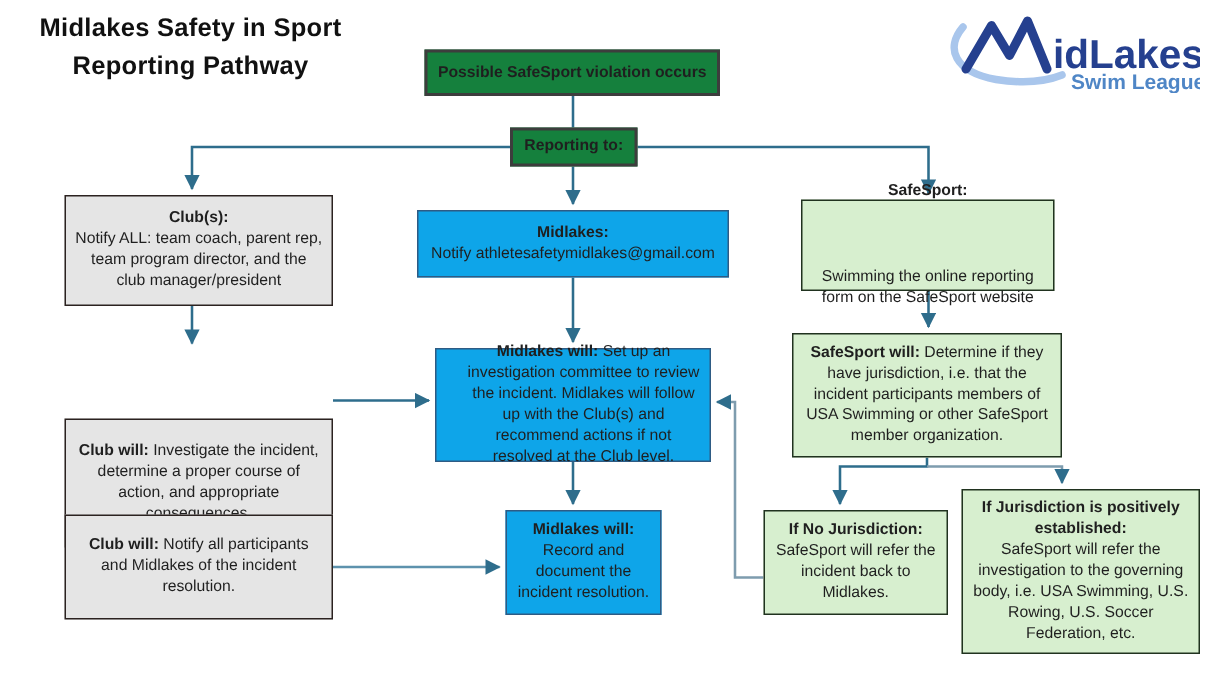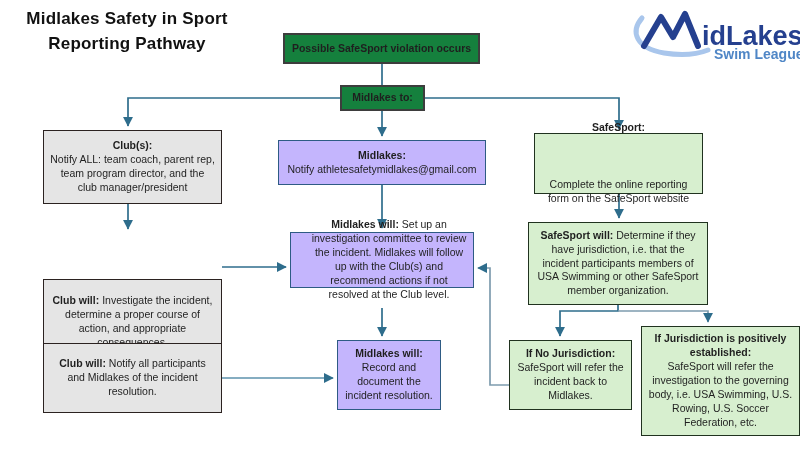--- a/index.html
+++ b/index.html
@@ -15,21 +15,21 @@
   .logo{position:absolute;left:628px;top:6px;width:172px;height:56px;}
   svg.wires{position:absolute;inset:0;z-index:1;}
   .box{
     position:absolute;z-index:2;box-sizing:border-box;
     display:flex;flex-direction:column;justify-content:center;
     text-align:center;padding:3px 6px;
     font-size:10.5px;line-height:1.32;color:#1f1f1f;
   }
   .gray {background:#15803d;border:2px solid #3d3d3d;}
   .peach{background:#e5e5e5;border:1.6px solid #2b2220;}
-  .blue {background:#c4b5fd;border:1.6px solid #2e5b84;}
+  .blue {background:#0ea5e9;border:1.6px solid #2e5b84;}
   .green{background:#d7efcf;border:1.6px solid #20321f;}
   .box-title{font-weight:bold;}
   .inline .box-title,.inline .box-body{display:inline;}
   .only-title{font-weight:bold;}
 </style>
 </head>
 <body>
 
 <div class="stage">
 
@@ -71,46 +71,46 @@
     <path d="M16,40 L33,11 L45,31 L57,8 L70,40" fill="none" stroke="#25408f" stroke-width="6" stroke-linejoin="round" stroke-linecap="round"></path>
     <text x="74" y="39" font-size="27" font-weight="bold" fill="#25408f" font-family="Liberation Sans, sans-serif" letter-spacing="0">idLakes</text>
     <text x="86" y="53" font-size="14" font-weight="bold" fill="#4f86c6" font-family="Liberation Sans, sans-serif">Swim League</text>
   </svg>
 
   <div class="box gray" style="left:283px;top:33px;width:197px;height:31px;">
     <div class="only-title">Possible SafeSport violation occurs</div>
   </div>
 
   <div class="box gray" style="left:340px;top:85px;width:85px;height:26px;">
-    <div class="only-title">Midlakes to:</div>
+    <div class="only-title">Reporting to:</div>
   </div>
 
   <div class="box peach" style="left:43px;top:130px;width:179px;height:74px;">
     <div class="box-title">Club(s):</div>
     <div class="box-body">Notify ALL: team coach, parent rep, team program director, and the club manager/president</div>
   </div>
 
   <div class="box blue" style="left:278px;top:140px;width:208px;height:45px;">
     <div class="box-title">Midlakes:</div>
     <div class="box-body">Notify athletesafetymidlakes@gmail.com</div>
   </div>
 
   <div class="box green" style="left:534px;top:133px;width:169px;height:61px;gap:43px;">
     <div class="box-title">SafeSport:</div>
-    <div class="box-body">Complete the online reporting form on the SafeSport website</div>
+    <div class="box-body">Swimming the online reporting form on the SafeSport website</div>
   </div>
 
   <div class="box peach inline" style="left:43px;top:233px;width:179px;height:86px;margin-top:46px;">
     <p style="margin:0;">
       <span class="box-title">Club will:</span>
       <span class="box-body">Investigate the incident, determine a proper course of action, and appropriate consequences.</span>
     </p>
   </div>
 
-  <div class="box blue inline" style="left:290px;top:232px;width:184px;height:56px;padding-left:20px;">
+  <div class="box blue inline" style="left:290px;top:232px;width:184px;height:76px;padding-left:20px;">
     <p style="margin:0;">
       <span class="box-title">Midlakes will:</span>
       <span class="box-body">Set up an investigation committee to review the incident. Midlakes will follow up with the Club(s) and recommend actions if not resolved at the Club level.</span>
     </p>
   </div>
 
   <div class="box green inline" style="left:528px;top:222px;width:180px;height:83px;">
     <p style="margin:0;">
       <span class="box-title">SafeSport will:</span>
       <span class="box-body">Determine if they have jurisdiction, i.e. that the incident participants members of USA Swimming or other SafeSport member organization.</span>

